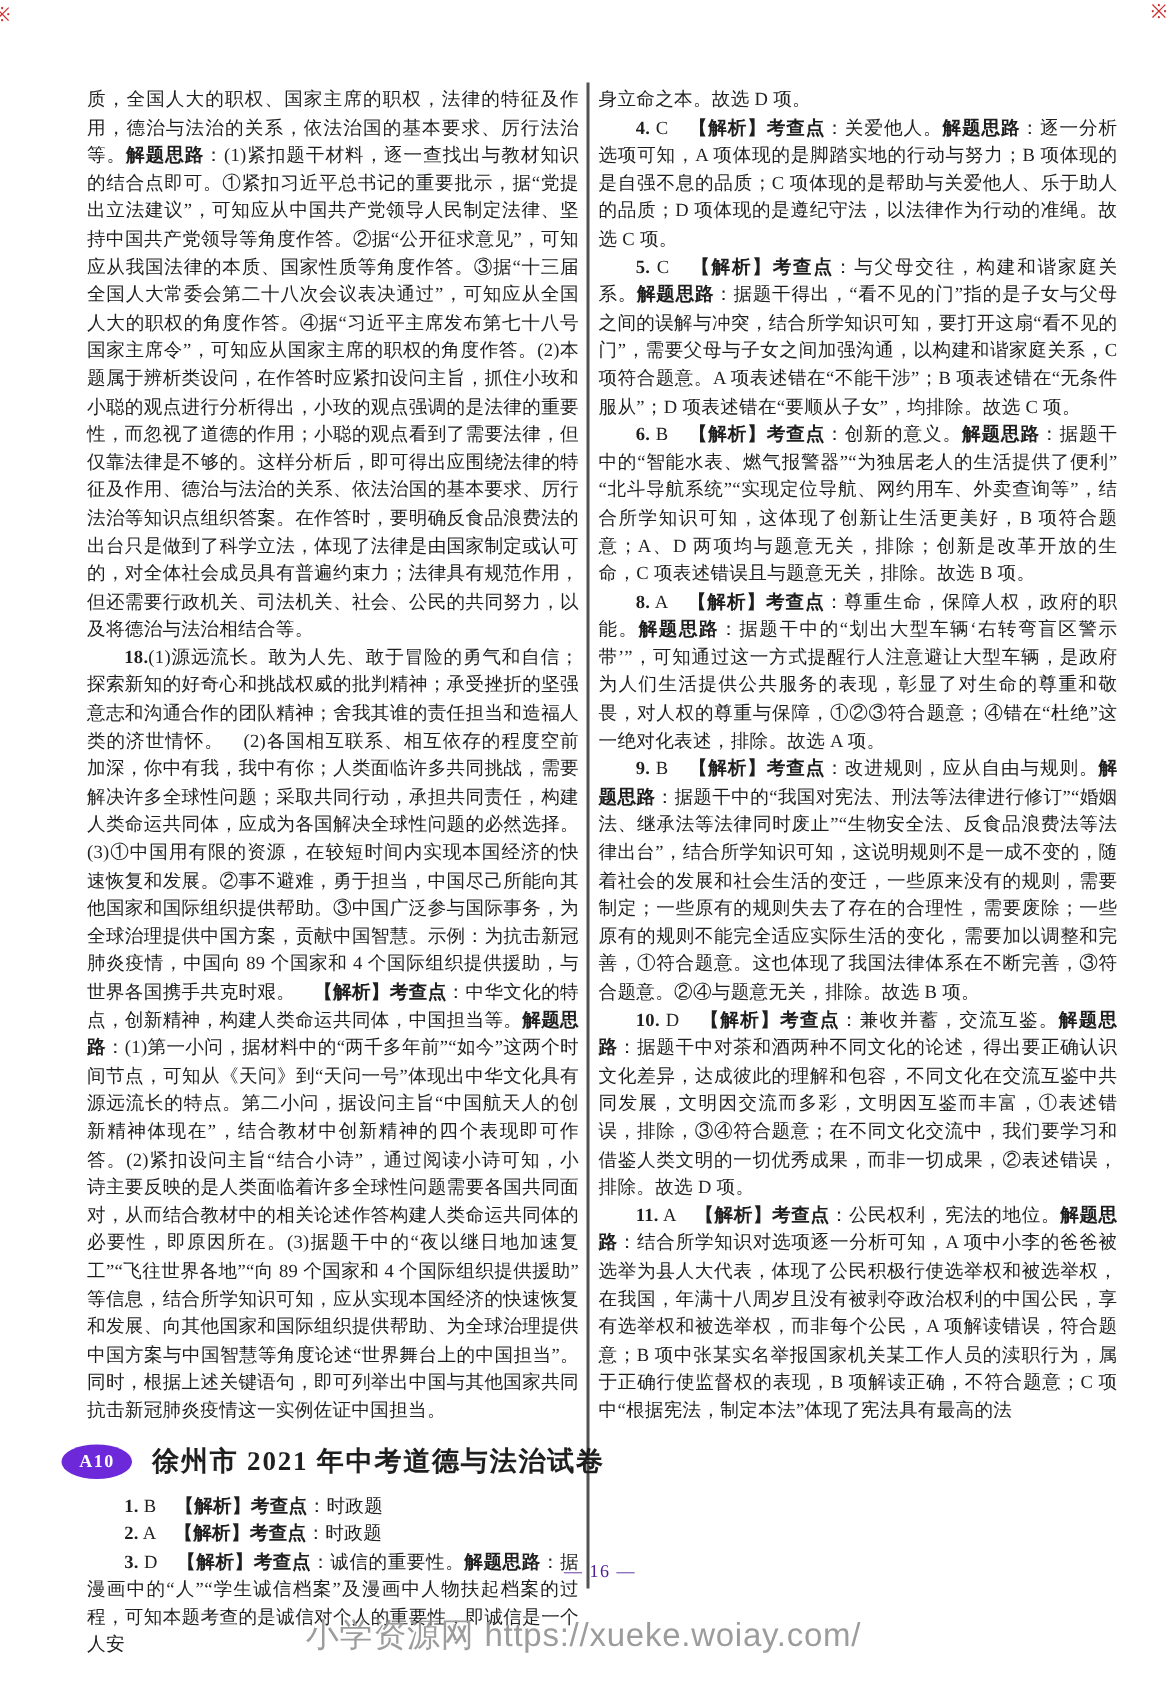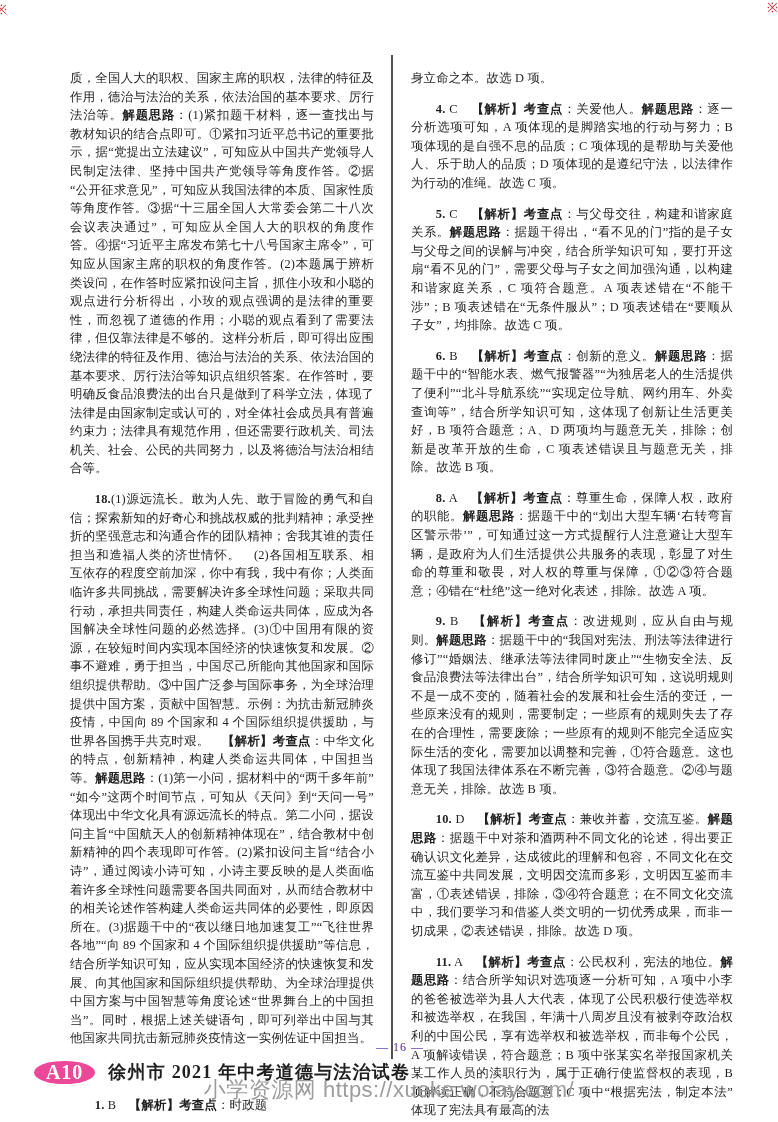--- a/index.html
+++ b/index.html
@@ -6,30 +6,30 @@
   body{
     width:778px;height:1122px;background:#ffffff;position:relative;overflow:hidden;
     font-family:"Liberation Serif","DejaVu Serif",serif;color:#1f1f1f;
   }
   .col{
     position:absolute;top:57px;font-size:12.4px;line-height:18.6px;
     text-align:justify;text-justify:inter-ideograph;letter-spacing:0.2px;
   }
   .col-left{left:58px;width:328px;}
   .col-right{left:399px;width:346px;font-family:Liberation Serif, serif;}
-  .col p.para{margin:12px;text-indent:2em;}
+  .col p.para{margin:0;text-indent:2em;}
   .col p.para.flush{text-indent:0;}
   .col b{font-weight:bold;}
   .divider{position:absolute;left:391px;top:55px;width:1.5px;height:1004px;background:#525252;}
   .heading-row{
     display:flex;align-items:center;justify-content:center;gap:13px;
     margin:13px 0 9px 0;text-indent:0;
   }
   .badge{
-    background:#ec4899;color:#ffffff;font-weight:bold;font-size:20px;
+    background:#6d28d9;color:#ffffff;font-weight:bold;font-size:12px;
     padding:2px 12px 3px 12px;border-radius:50%;line-height:18px;letter-spacing:1px;
   }
   .heading-title{font-weight:bold;font-size:18px;letter-spacing:1.2px;white-space:nowrap;}
   .page-number{
     position:absolute;top:1040px;left:0;right:0;text-align:center;
     font-size:12px;color:#4c1d95;padding-left:22px;letter-spacing:1px;
   }
   .watermark{
     position:absolute;top:1056px;left:0;right:0;text-align:center;
     font-family:"Liberation Sans","DejaVu Sans",sans-serif;

